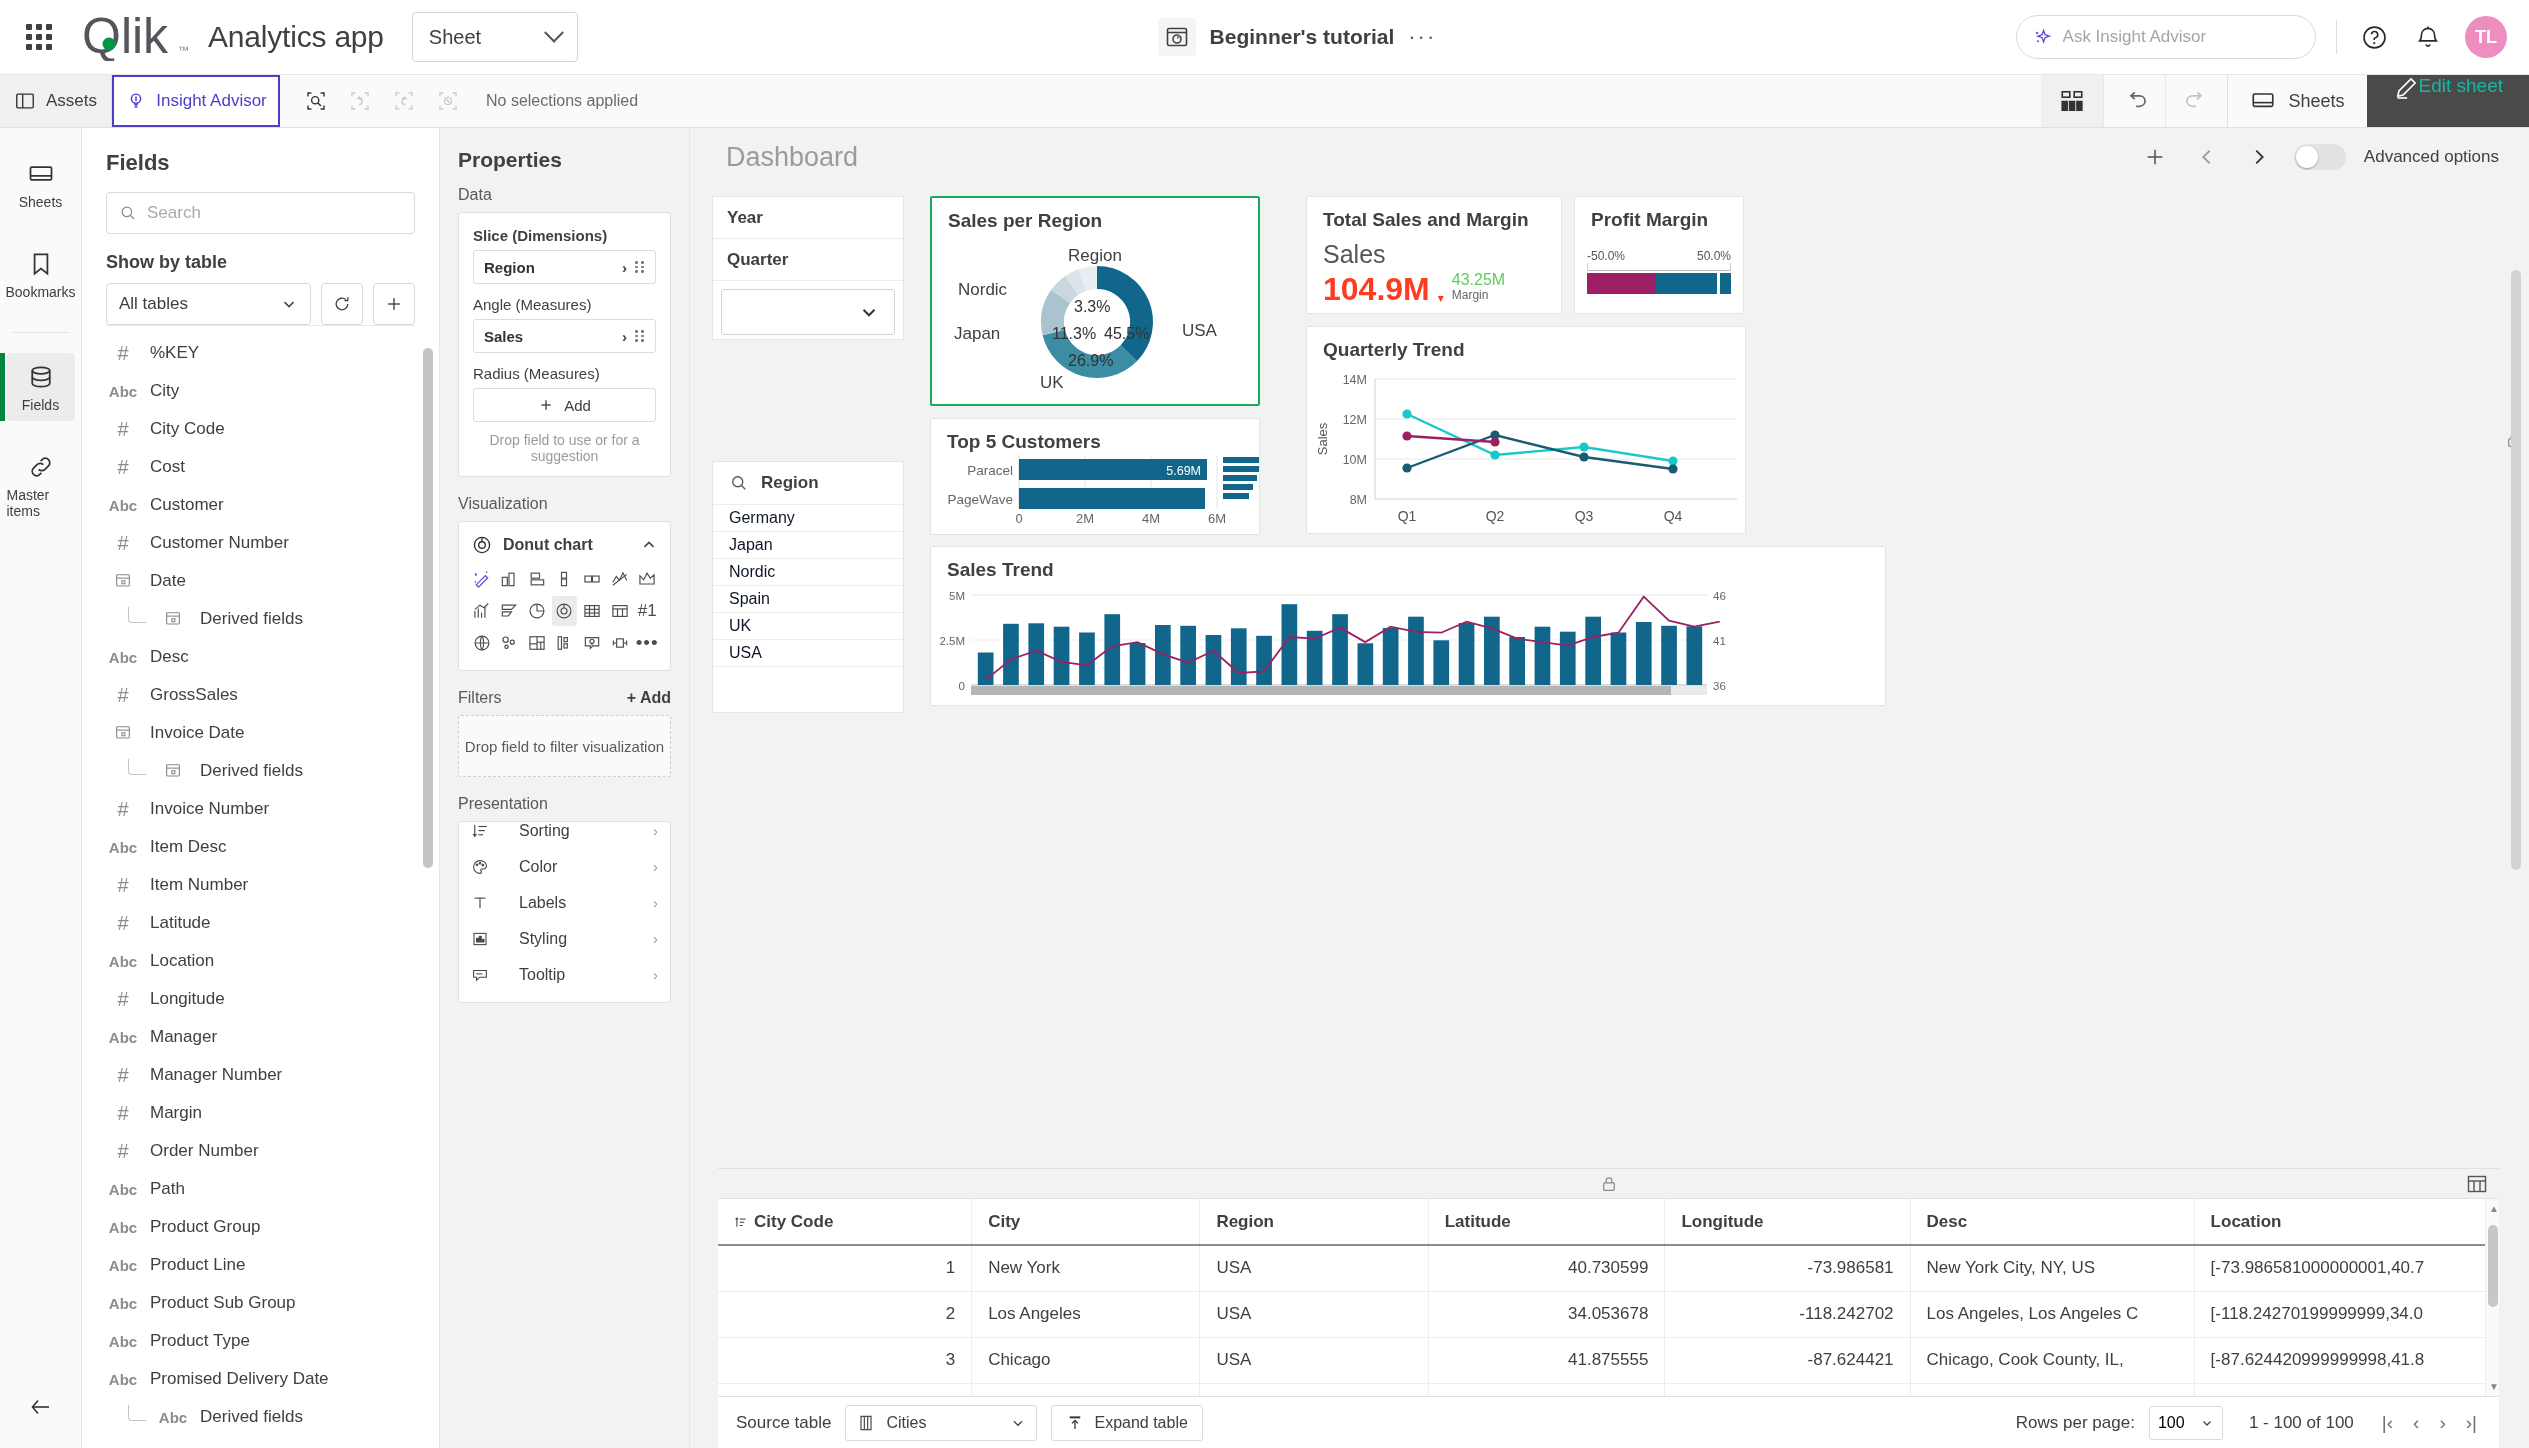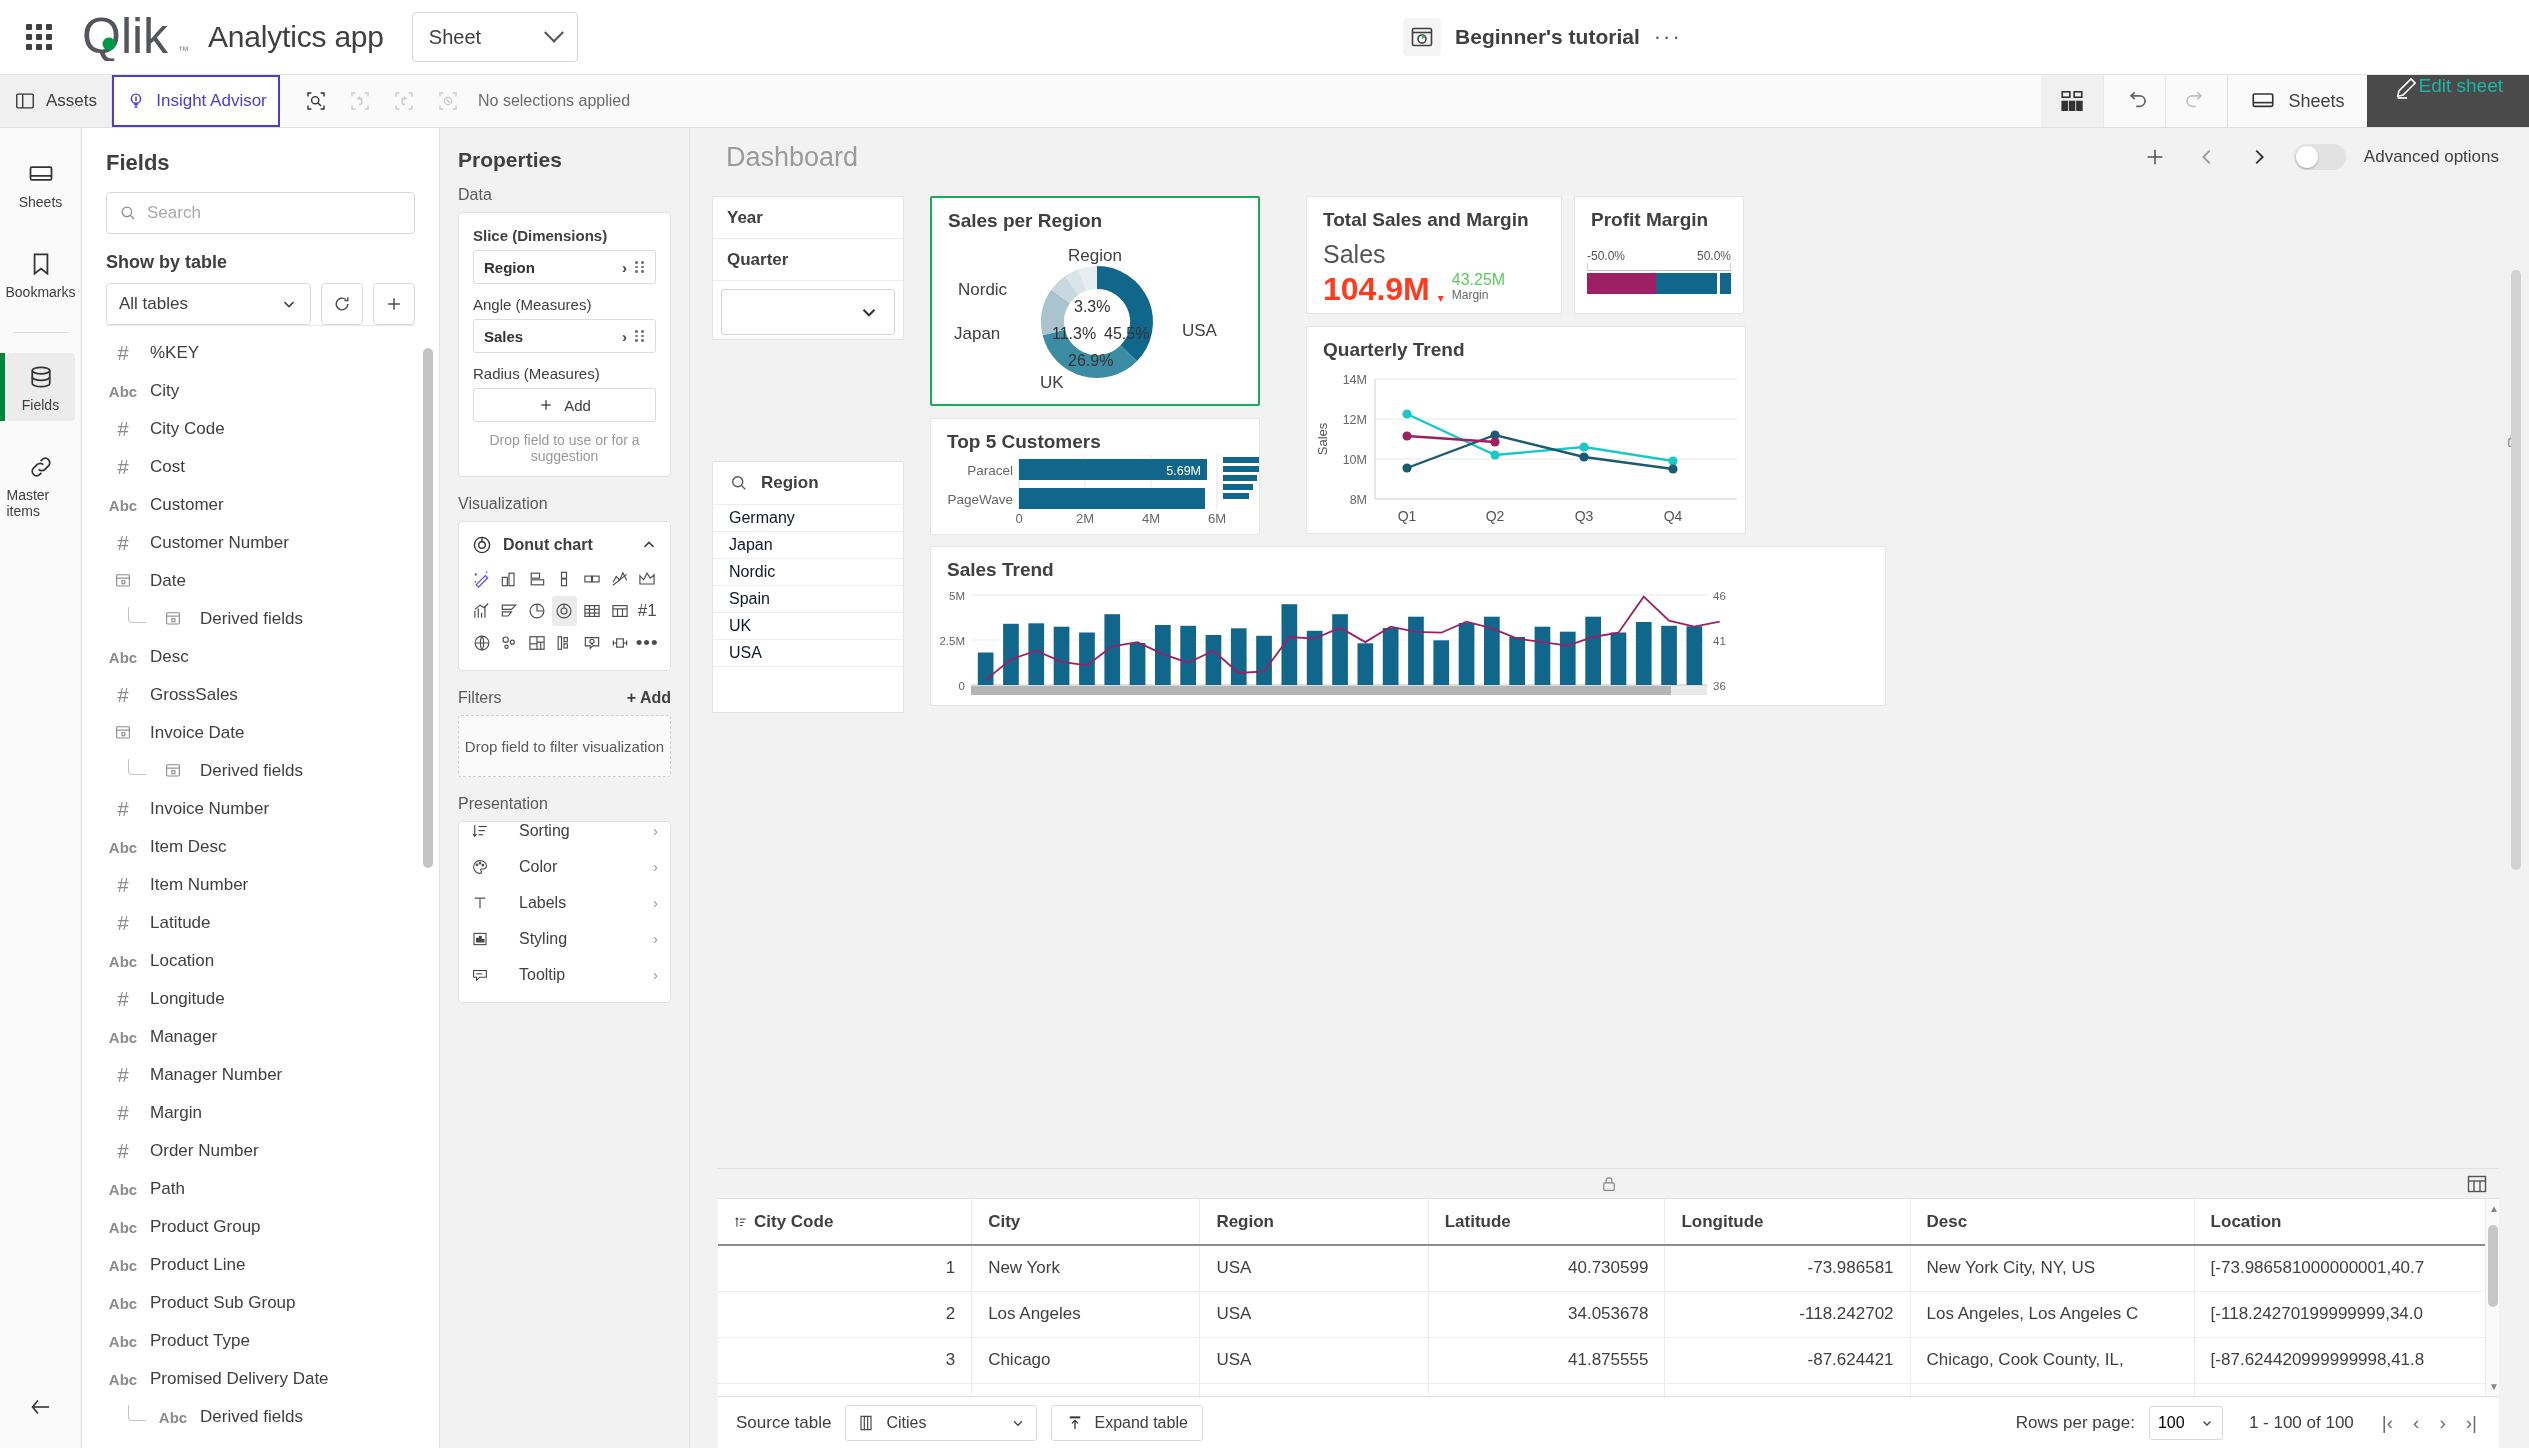--- a/index.html
+++ b/index.html
@@ -52,21 +52,21 @@
   
   .subbar { height: 53px; flex: 0 0 53px; background: #fafafa; border-bottom: 1px solid #e0e0e0;
             display:flex; align-items: stretch; }
   .assets-btn { width: 112px; background: #f0f0f0; display:flex; align-items:center; justify-content:center;
                 gap: 10px; font-size: 17px; color: #404040; cursor: pointer; border-right:1px solid #e3e3e3;}
   .ia-btn { width: 168px; background: #fff; border: 2px solid #4b3ec9; display:flex; align-items:center;
             justify-content:center; gap: 9px; font-size: 17px; color: #4b3ec9; cursor: pointer; }
   .sel-tools { display:flex; align-items:center; gap: 4px; padding-left: 16px; }
   .sel-btn { width: 40px; height: 38px; display:flex; align-items:center; justify-content:center; cursor:pointer; }
   .sel-btn.dis { opacity: .35; cursor: default; }
-  .sel-text { font-size: 16px; color: #6b6b6b; margin-left: 6px; }
+  .sel-text { font-size: 16px; color: #6b6b6b; margin-left: 14px; }
   .subbar-spacer { flex: 1; }
   .subbar-right { display:flex; align-items: stretch; }
   .sb-icon { width: 62px; display:flex; align-items:center; justify-content:center; cursor:pointer;
              border-left: 1px solid #e8e8e8; }
   .sb-icon.first { background:#f0f0f0; border-left:none; }
   .sheets-btn { padding: 0 22px; display:flex; align-items:center; gap: 12px; font-size:18px; color:#404040;
                 cursor:pointer; border-left: 1px solid #e0e0e0; }
   .edit-btn { padding: 0 26px; background: #4a4a4a; color: #14b8a6; display:flex; align-items:flex-start; gap: 0;
               font-size: 19px; cursor:pointer; }
 
@@ -252,20 +252,46 @@
           <rect x="2.5" y="3.5" width="19" height="17" rx="1.5"></rect>
           <line x1="2.5" y1="7.5" x2="21.5" y2="7.5"></line>
           <circle cx="12" cy="14" r="4"></circle>
           <path d="M12 14 L12 10 A4 4 0 0 1 15.5 12.2 Z" fill="#3ab54a" stroke="none"></path>
         </svg>
       </div>
       <div class="tut-name">Beginner's tutorial</div>
       <div class="dots3">···</div>
     </div>
 
+    <div class="topbar-right">
+      <div class="ask-box">
+        <svg width="22" height="22" viewBox="0 0 24 24" fill="none" stroke="#5b4ad6" stroke-width="1.6">
+          <path d="M13 4 L14.8 9.2 L20 11 L14.8 12.8 L13 18 L11.2 12.8 L6 11 L11.2 9.2 Z"></path>
+          <path d="M5 5.5 v3 M3.5 7 h3" stroke-width="1.4"></path>
+          <path d="M6 16 v2.4 M4.8 17.2 h2.4" stroke-width="1.4"></path>
+        </svg>
+        <input type="text" placeholder="Ask Insight Advisor" style="">
+      </div>
+      <div class="vdiv"></div>
+      <div class="icon-btn">
+        <svg width="27" height="27" viewBox="0 0 24 24" fill="none" stroke="#2b2b2b" stroke-width="1.5">
+          <circle cx="12" cy="12" r="9.3"></circle>
+          <path d="M9.3 9.2a2.8 2.8 0 1 1 3.3 3c-.7.3-.9.9-.9 1.6v.5"></path>
+          <circle cx="11.8" cy="17" r=".95" fill="#2b2b2b" stroke="none"></circle>
+        </svg>
+      </div>
+      <div class="icon-btn">
+        <svg width="26" height="26" viewBox="0 0 24 24" fill="none" stroke="#2b2b2b" stroke-width="1.5">
+          <path d="M6 10a6 6 0 1 1 12 0c0 3.3.9 4.7 1.7 5.6H4.3C5.1 14.7 6 13.3 6 10z"></path>
+          <path d="M10 19a2.1 2.1 0 0 0 4 0"></path>
+          <path d="M12 4V2.3"></path>
+        </svg>
+      </div>
+      <div class="avatar">TL</div>
+    </div>
   </div>
 
   <div class="subbar">
     <div class="assets-btn">
       <svg width="22" height="22" viewBox="0 0 24 24" fill="none" stroke="#333" stroke-width="1.5">
         <rect x="3" y="4.5" width="18" height="15" rx="1.2"></rect>
           <line x1="9.5" y1="4.5" x2="9.5" y2="19.5"></line>
       </svg>
       <span>Assets</span>
     </div>

